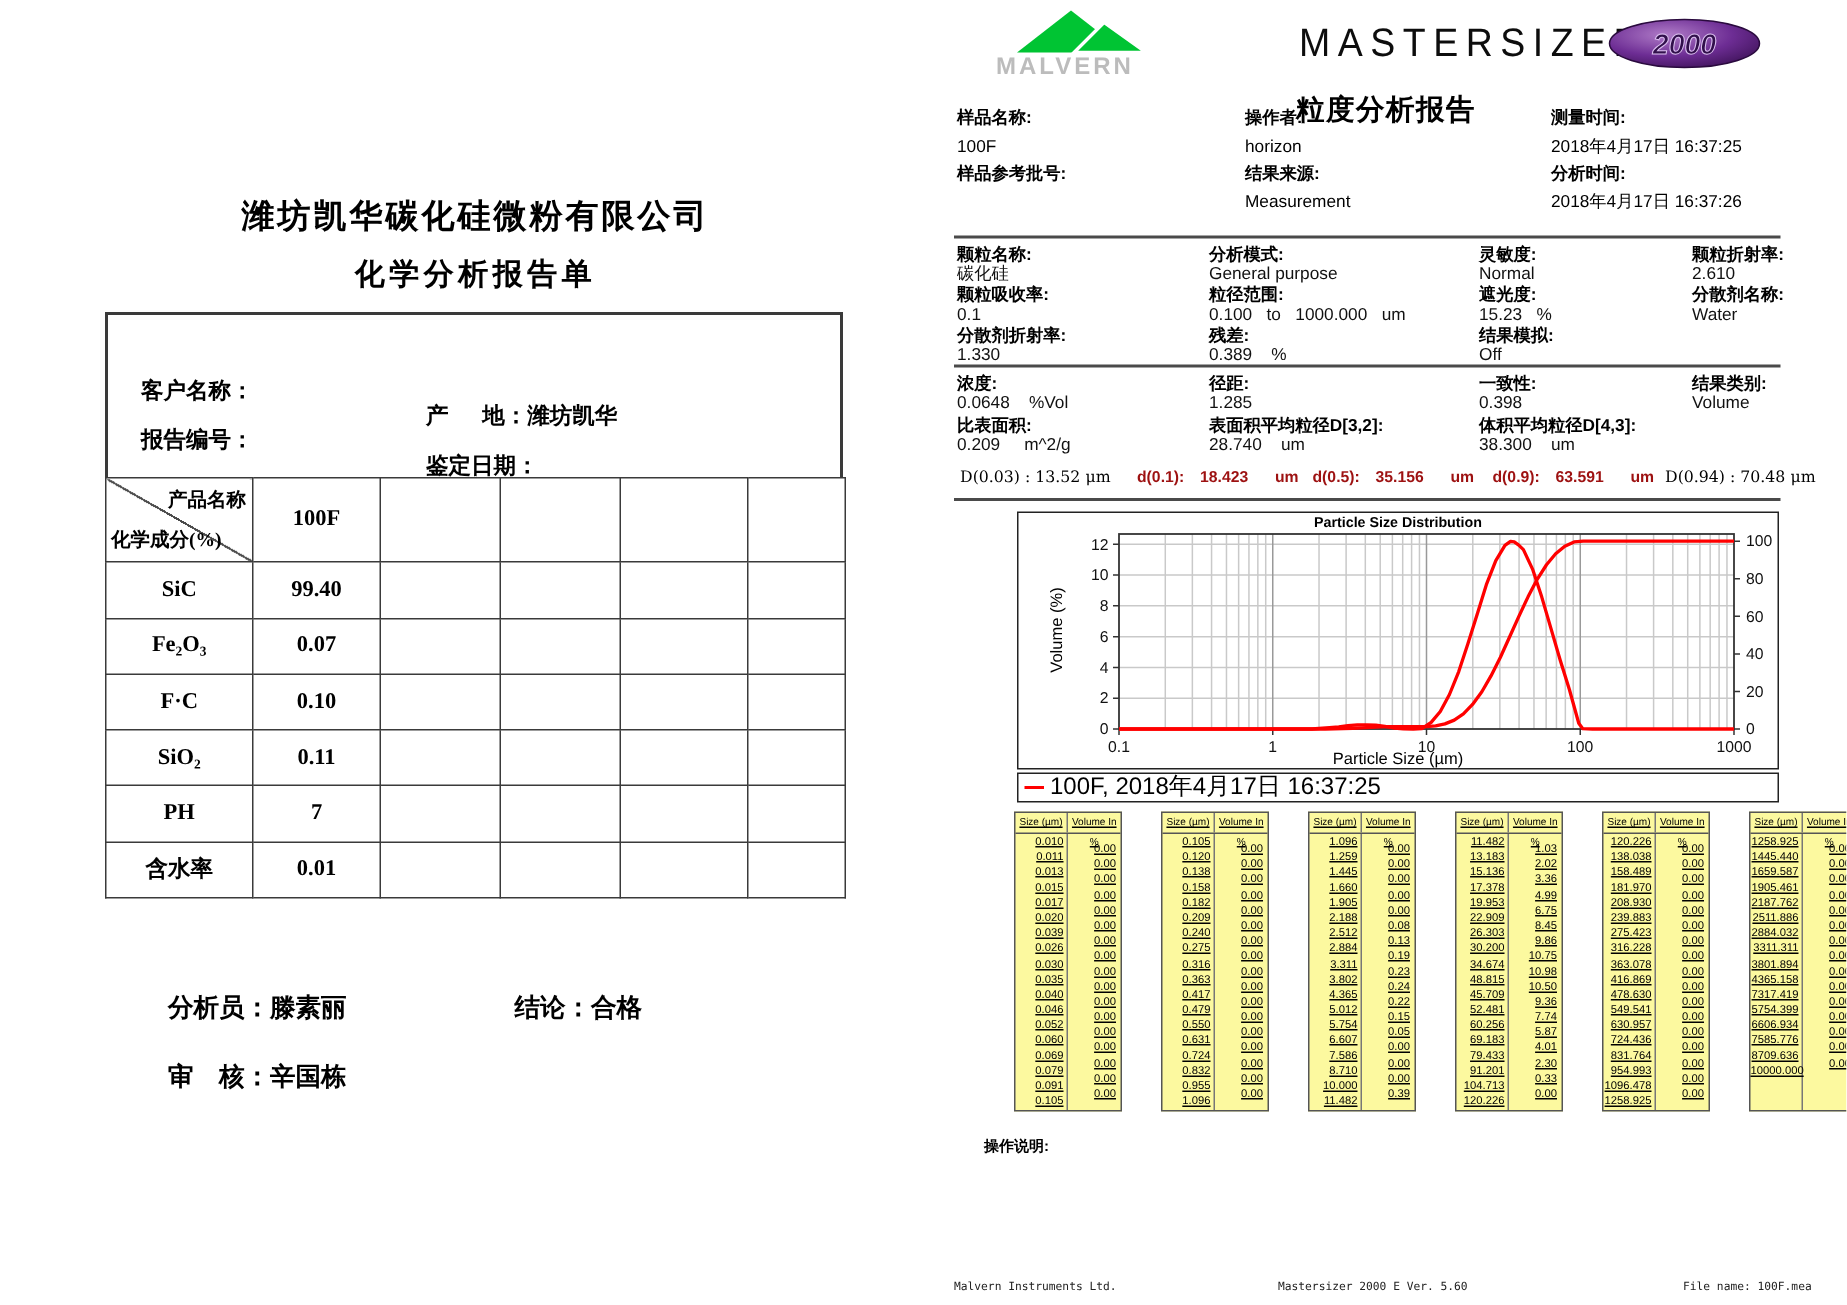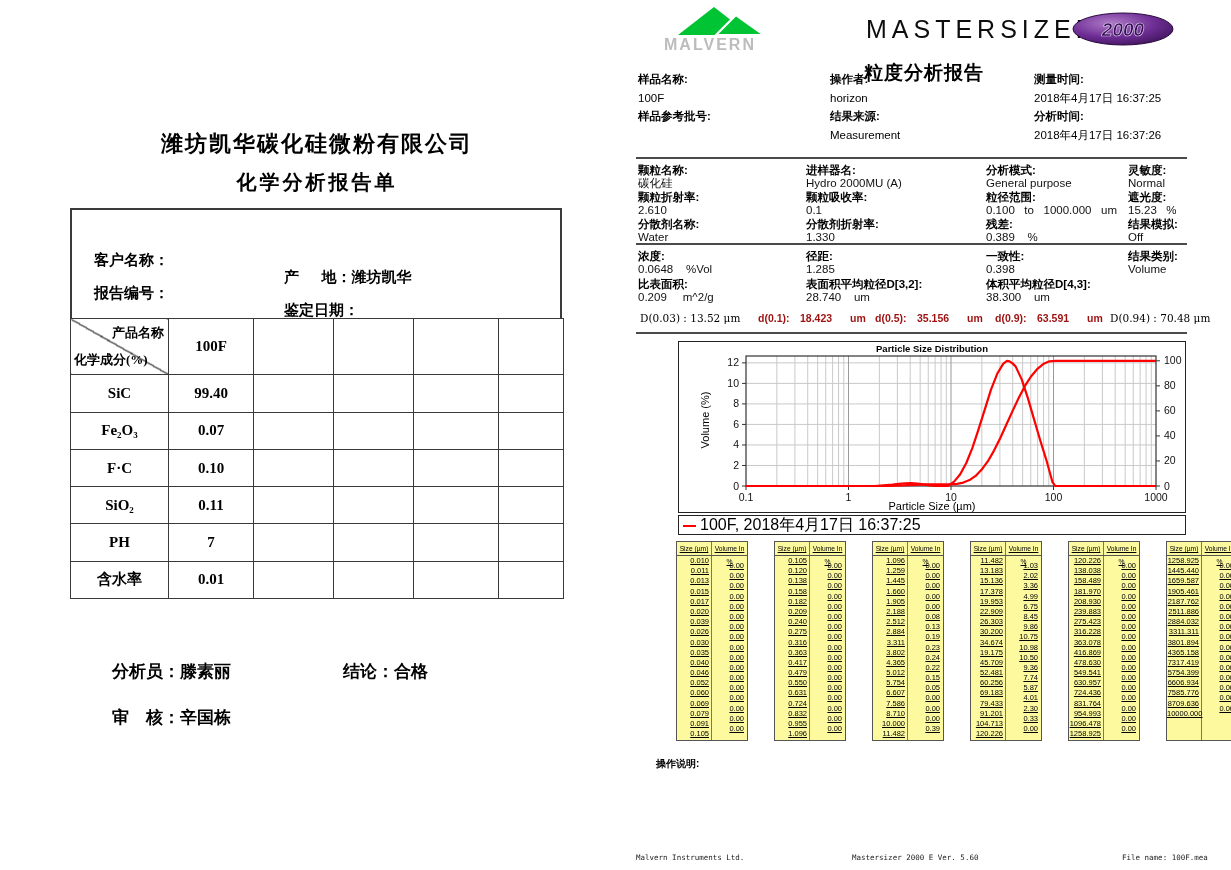--- a/index.html
+++ b/index.html
@@ -209,24 +209,20 @@
       <div class="sline">2018年4月17日 16:37:26</div>
     </div>
   </div>
 
   <div class="sep" style="top:157px;"></div>
 
   <div id="params-sec">
       <div>
         <div class="pl">颗粒名称:</div>
         <div class="pv">碳化硅</div>
-      </div>
-      <div>
-        <div class="pl">进样器名:</div>
-        <div class="pv">Hydro 2000MU (A)</div>
       </div>
       <div>
         <div class="pl">分析模式:</div>
         <div class="pv">General purpose</div>
       </div>
       <div>
         <div class="pl">灵敏度:</div>
         <div class="pv">Normal</div>
       </div>
       <div>
@@ -555,21 +551,21 @@
           <div class="ps-sizes">
             <div>11.482</div>
             <div>13.183</div>
             <div>15.136</div>
             <div>17.378</div>
             <div>19.953</div>
             <div>22.909</div>
             <div>26.303</div>
             <div>30.200</div>
             <div>34.674</div>
-            <div>19.175</div>
+            <div>48.815</div>
             <div>45.709</div>
             <div>52.481</div>
             <div>60.256</div>
             <div>69.183</div>
             <div>79.433</div>
             <div>91.201</div>
             <div>104.713</div>
             <div>120.226</div>
           </div>
           <div class="ps-vols">

